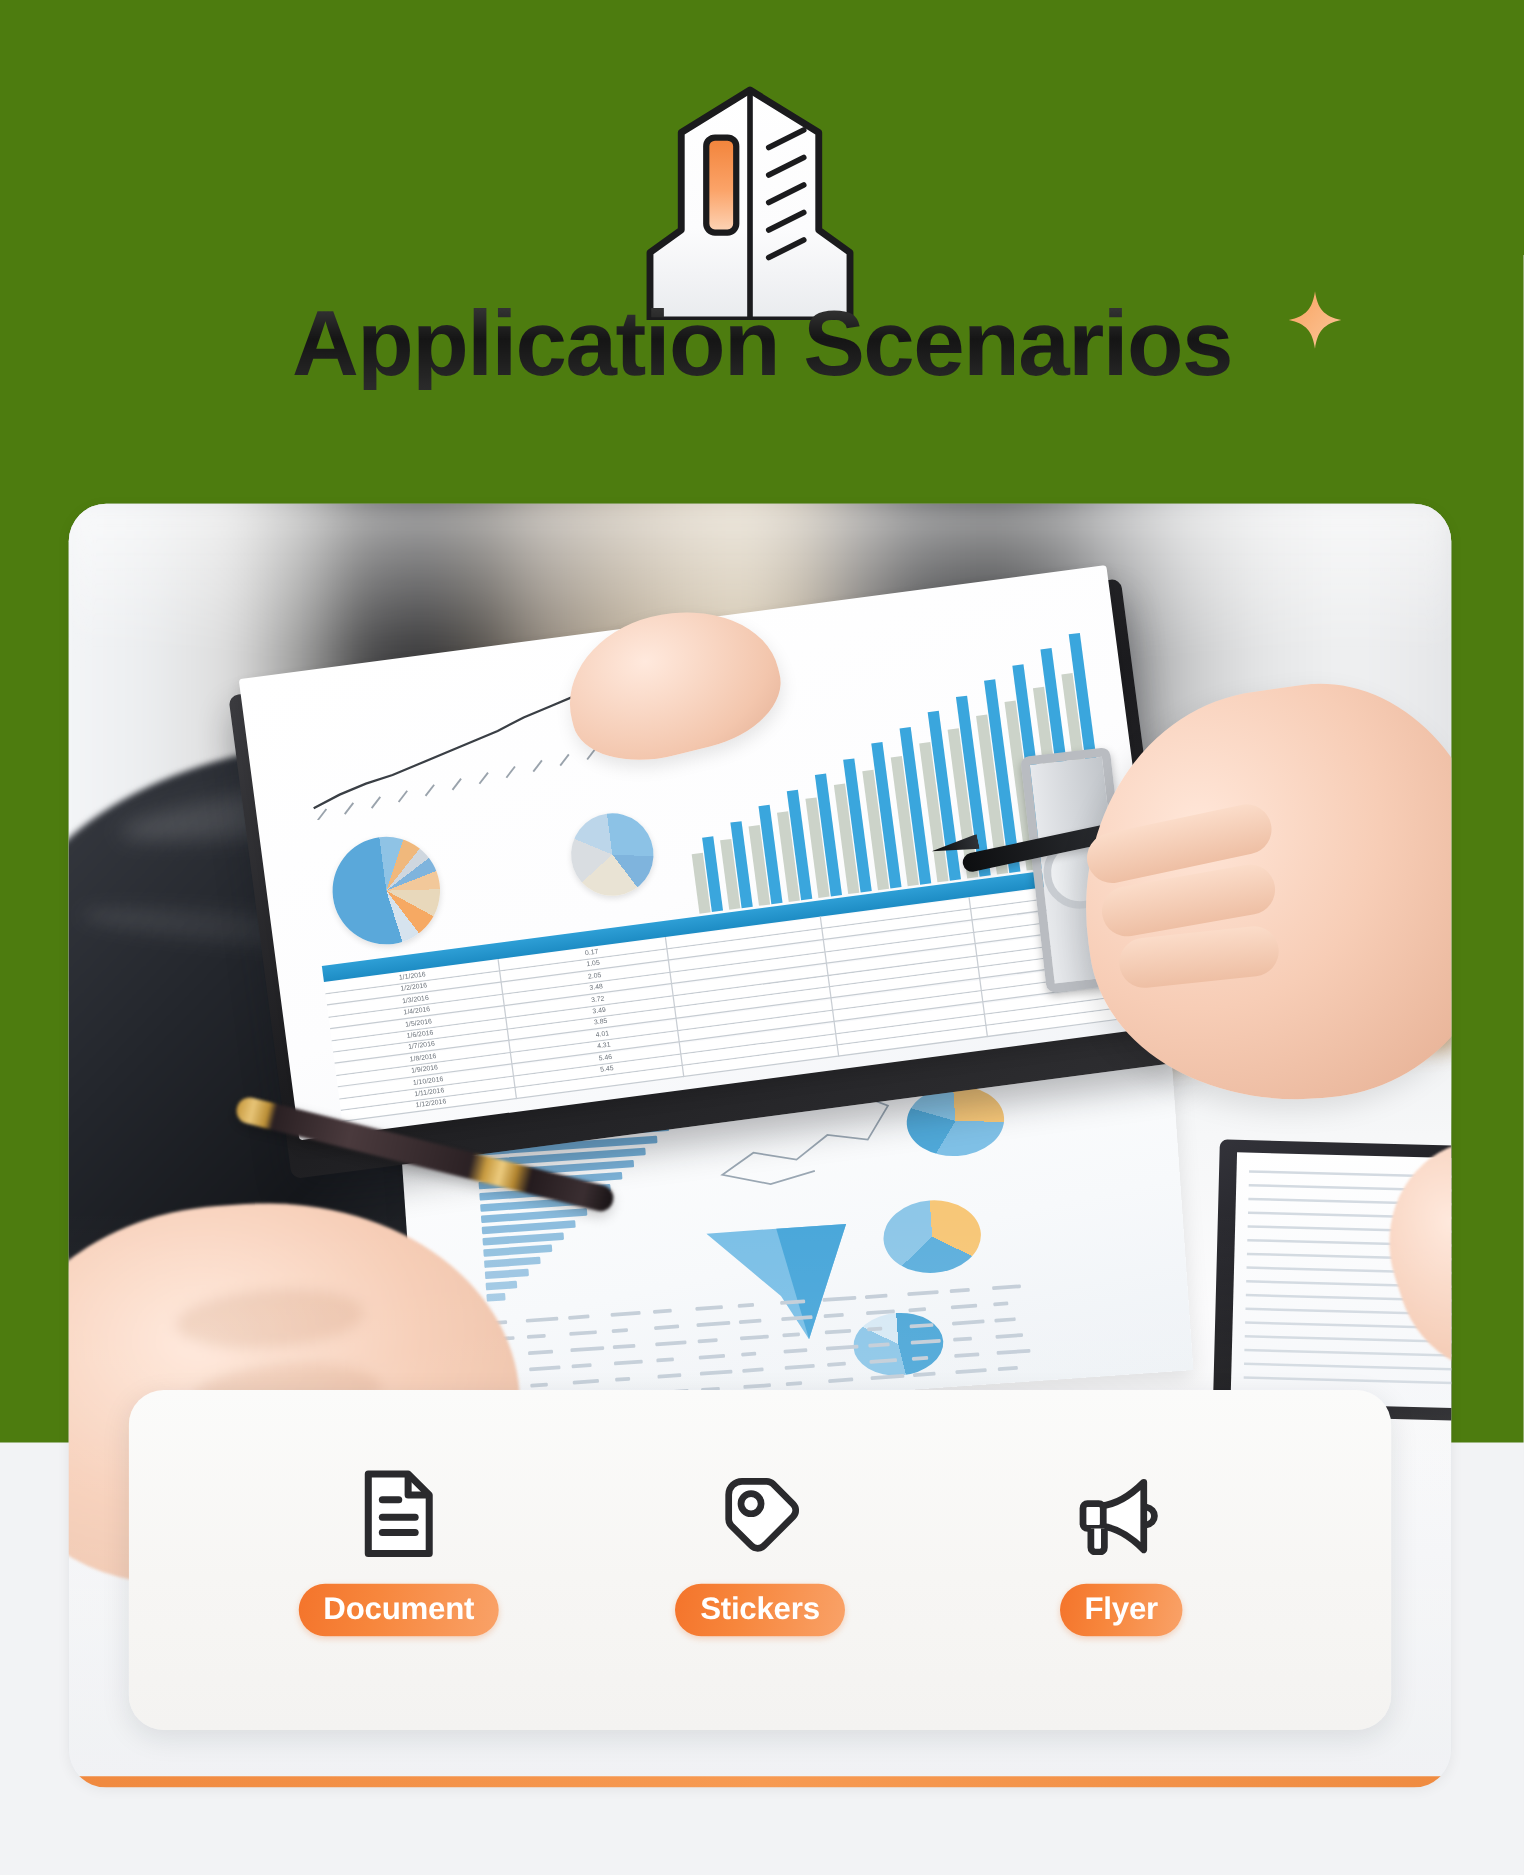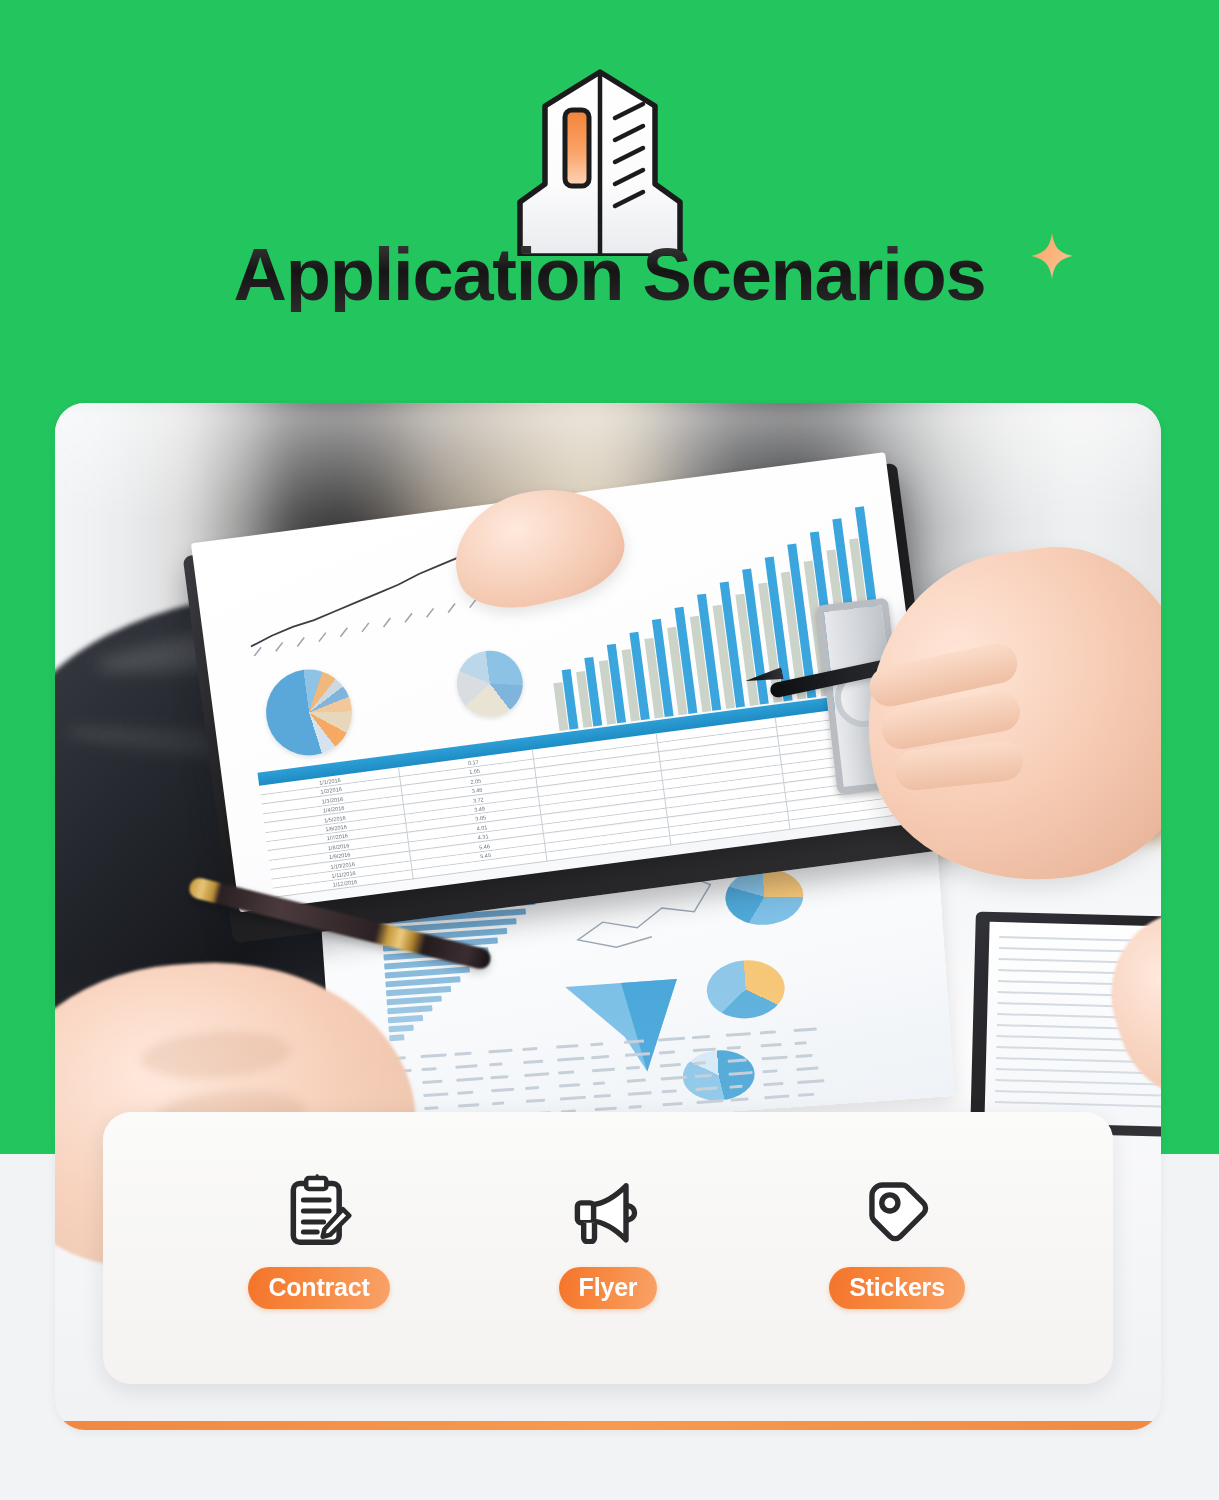--- a/index.html
+++ b/index.html
@@ -9,21 +9,21 @@
     height: 1500px;
     background: #f2f3f5;
     font-family: "Liberation Sans", sans-serif;
     overflow: hidden;
   }
 
   .page {
     position: relative;
     width: 1219px;
     height: 1154px;
-    background: #22c55e;
+    background: #4d7c0f;
   }
 
   
   .header {
     position: absolute;
     left: 0; top: 0;
     width: 1219px;
     height: 392px;
   }
 
@@ -855,51 +855,48 @@
       <div class="photo-blur-soft"></div>
     </div>
 
     <div class="photo-accent"></div>
   </div>
 
   <div class="badge-card">
     <div class="badge-row" id="badgeRow">
         <div class="badge">
           <div class="badge-icon">
-            <svg viewBox="0 0 72 80" width="66" height="74">
-      <rect x="8" y="10" width="50" height="64" rx="7" fill="#fff" stroke="#2a2a2d" stroke-width="6"></rect>
-      <path d="M24 10 V7 a3 3 0 0 1 3-3 h4 l2-4 h2 l2 4 h4 a3 3 0 0 1 3 3 v3 Z" fill="#2a2a2d"></path>
-      <rect x="22" y="4" width="22" height="12" rx="3" fill="#fff" stroke="#2a2a2d" stroke-width="5"></rect>
-      <g stroke="#2a2a2d" stroke-width="5.5" stroke-linecap="round">
-        <line x1="19" y1="28" x2="47" y2="28"></line>
-        <line x1="19" y1="40" x2="47" y2="40"></line>
-        <line x1="19" y1="52" x2="41" y2="52"></line>
-        <line x1="19" y1="63" x2="34" y2="63"></line>
+            <svg viewBox="0 0 64 76" width="60" height="72">
+      <path d="M6 4 H40 L58 22 V72 H6 Z" fill="#fff" stroke="#2a2a2d" stroke-width="6" stroke-linejoin="round"></path>
+      <path d="M40 4 V22 H58" fill="none" stroke="#2a2a2d" stroke-width="6" stroke-linejoin="round"></path>
+      <g stroke="#2a2a2d" stroke-width="6" stroke-linecap="round">
+        <line x1="18" y1="26" x2="32" y2="26"></line>
+        <line x1="18" y1="41" x2="46" y2="41"></line>
+        <line x1="18" y1="54" x2="46" y2="54"></line>
       </g>
-      <path d="M62 38 L69 45 L48 66 L40 68 L42 60 Z" fill="#fff" stroke="#2a2a2d" stroke-width="5" stroke-linejoin="round"></path>
     </svg>
           </div>
-          <div class="badge-pill">Contract</div>
+          <div class="badge-pill">Document</div>
+        </div>
+        <div class="badge">
+          <div class="badge-icon">
+            <svg viewBox="0 0 76 78" width="68" height="72">
+      <path d="M10 22 a12 12 0 0 1 12 -12 h22 a8 8 0 0 1 5.6 2.3 l18 18 a8 8 0 0 1 0 11.3 l-26 26 a8 8 0 0 1 -11.3 0 l-18 -18 A8 8 0 0 1 10 44 Z" fill="#fff" stroke="#2a2a2d" stroke-width="6" stroke-linejoin="round"></path>
+      <circle cx="30" cy="30" r="9" fill="#fff" stroke="#2a2a2d" stroke-width="6"></circle>
+    </svg>
+          </div>
+          <div class="badge-pill">Stickers</div>
         </div>
         <div class="badge">
           <div class="badge-icon">
             <svg viewBox="0 0 80 72" width="72" height="66">
       <path d="M60 8 C46 22 34 28 22 29 L22 47 C34 48 46 54 60 68 Z" fill="#fff" stroke="#2a2a2d" stroke-width="6" stroke-linejoin="round"></path>
       <rect x="6" y="27" width="18" height="22" rx="4" fill="#fff" stroke="#2a2a2d" stroke-width="6"></rect>
       <path d="M13 49 L13 66 a4 4 0 0 0 4 4 h4 a4 4 0 0 0 4 -4 L25 49" fill="#fff" stroke="#2a2a2d" stroke-width="6" stroke-linejoin="round"></path>
       <path d="M62 30 C72 32 72 44 62 46" fill="none" stroke="#2a2a2d" stroke-width="6" stroke-linecap="round"></path>
     </svg>
           </div>
           <div class="badge-pill">Flyer</div>
         </div>
-        <div class="badge">
-          <div class="badge-icon">
-            <svg viewBox="0 0 76 78" width="68" height="72">
-      <path d="M10 22 a12 12 0 0 1 12 -12 h22 a8 8 0 0 1 5.6 2.3 l18 18 a8 8 0 0 1 0 11.3 l-26 26 a8 8 0 0 1 -11.3 0 l-18 -18 A8 8 0 0 1 10 44 Z" fill="#fff" stroke="#2a2a2d" stroke-width="6" stroke-linejoin="round"></path>
-      <circle cx="30" cy="30" r="9" fill="#fff" stroke="#2a2a2d" stroke-width="6"></circle>
-    </svg>
-          </div>
-          <div class="badge-pill">Stickers</div>
-        </div>
       </div>
   </div>
 
 </div>
 
 </body></html>

